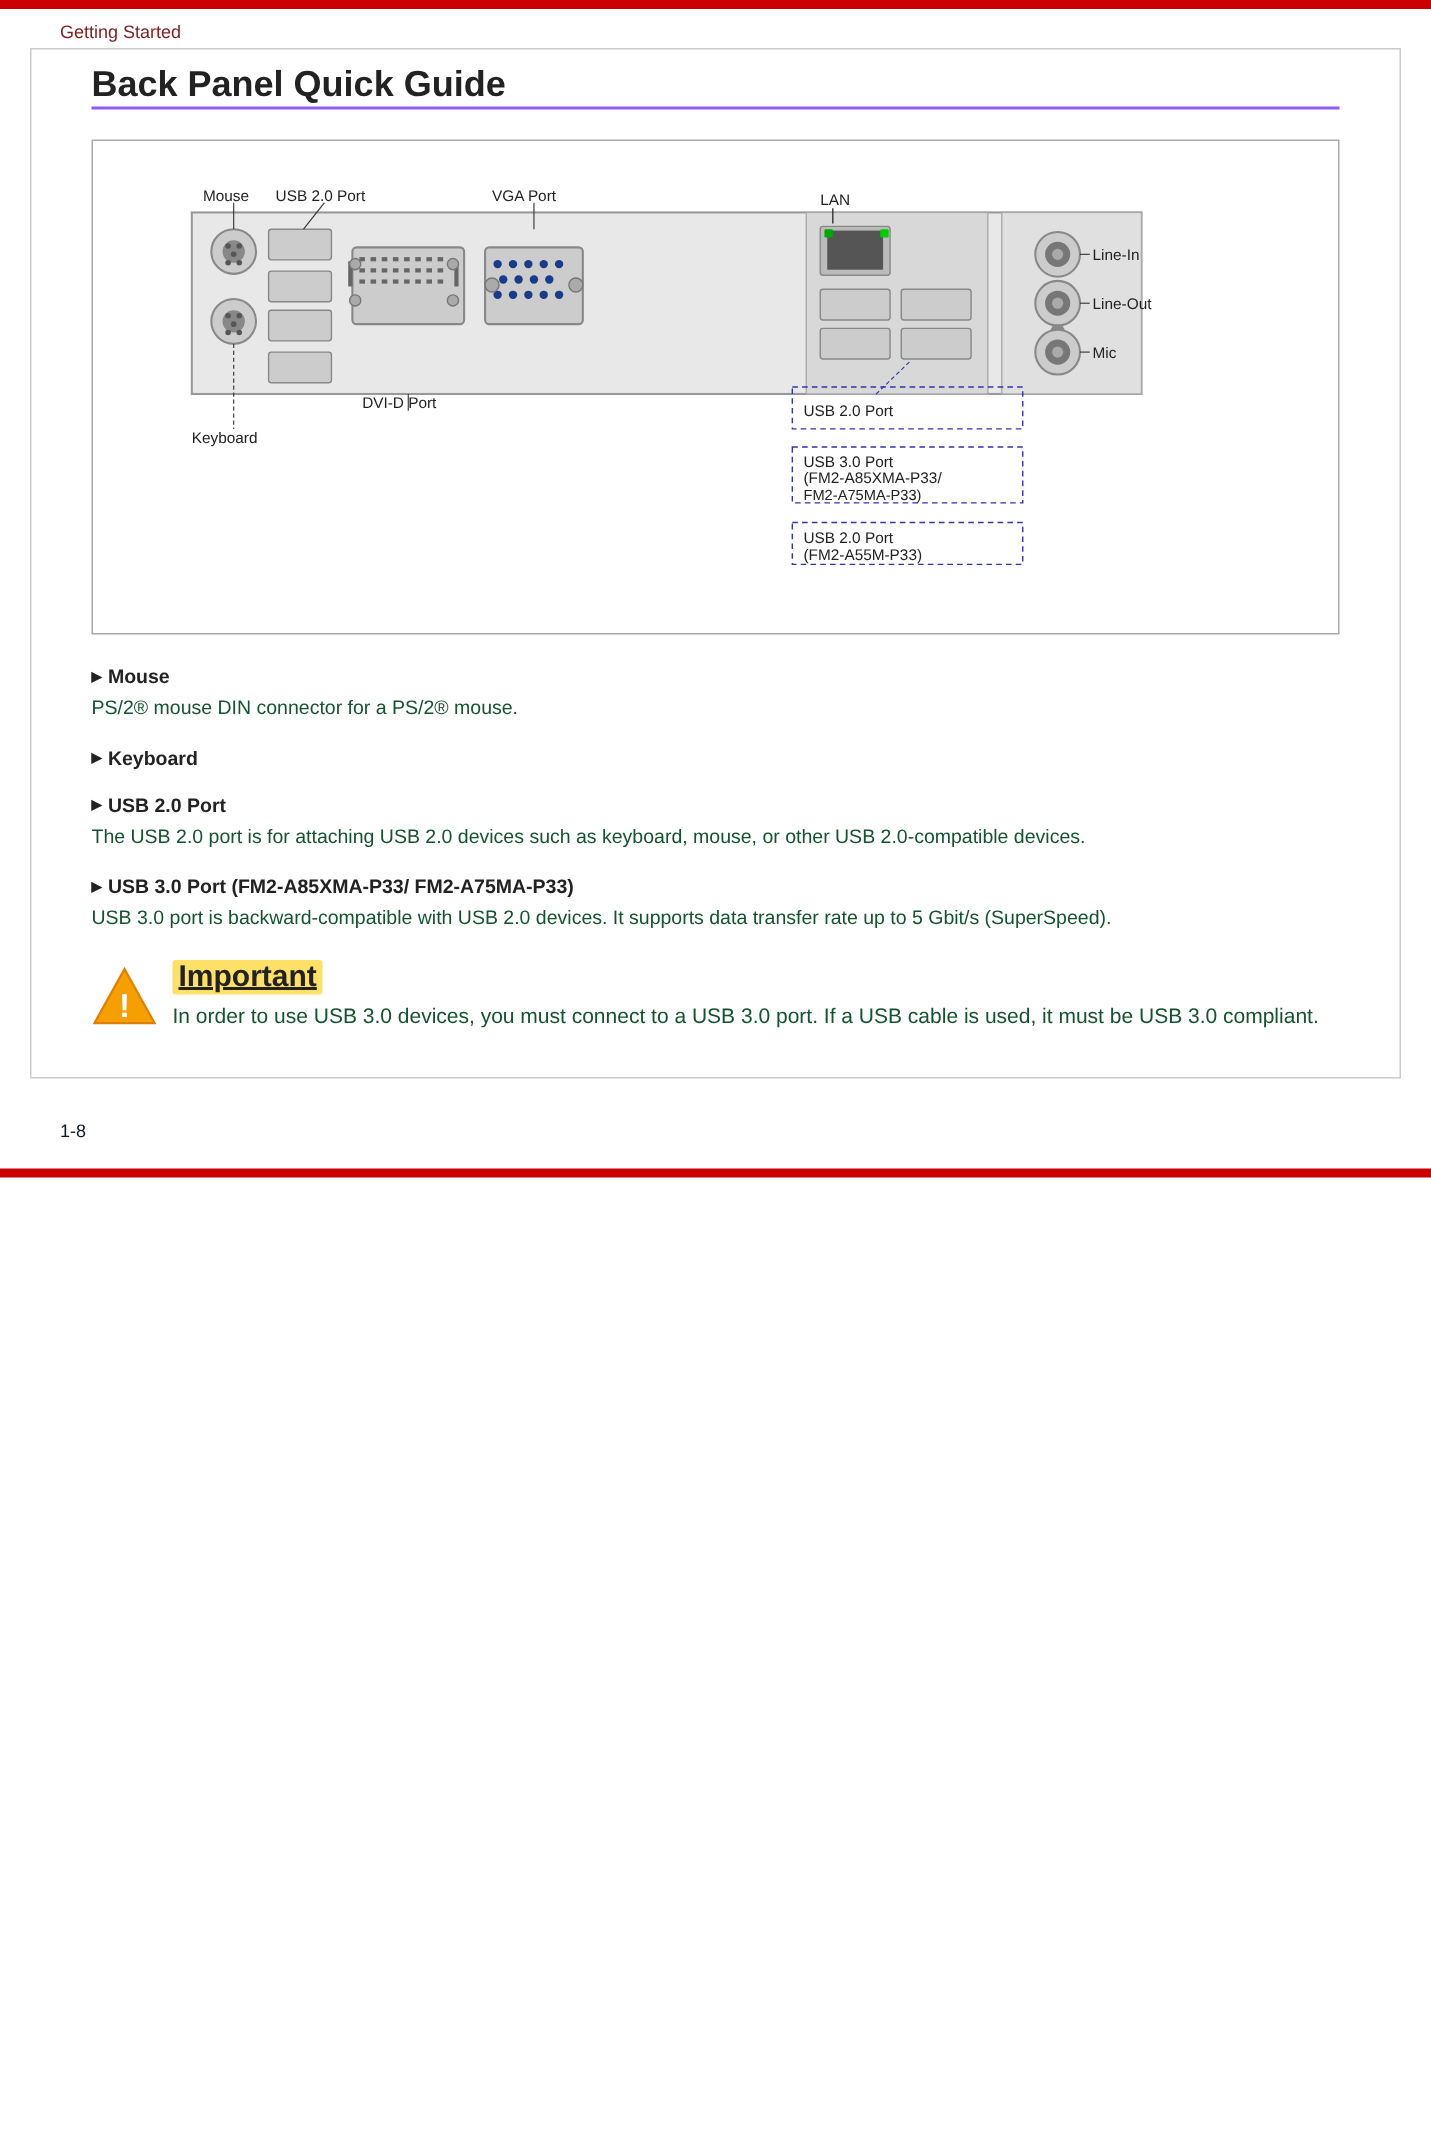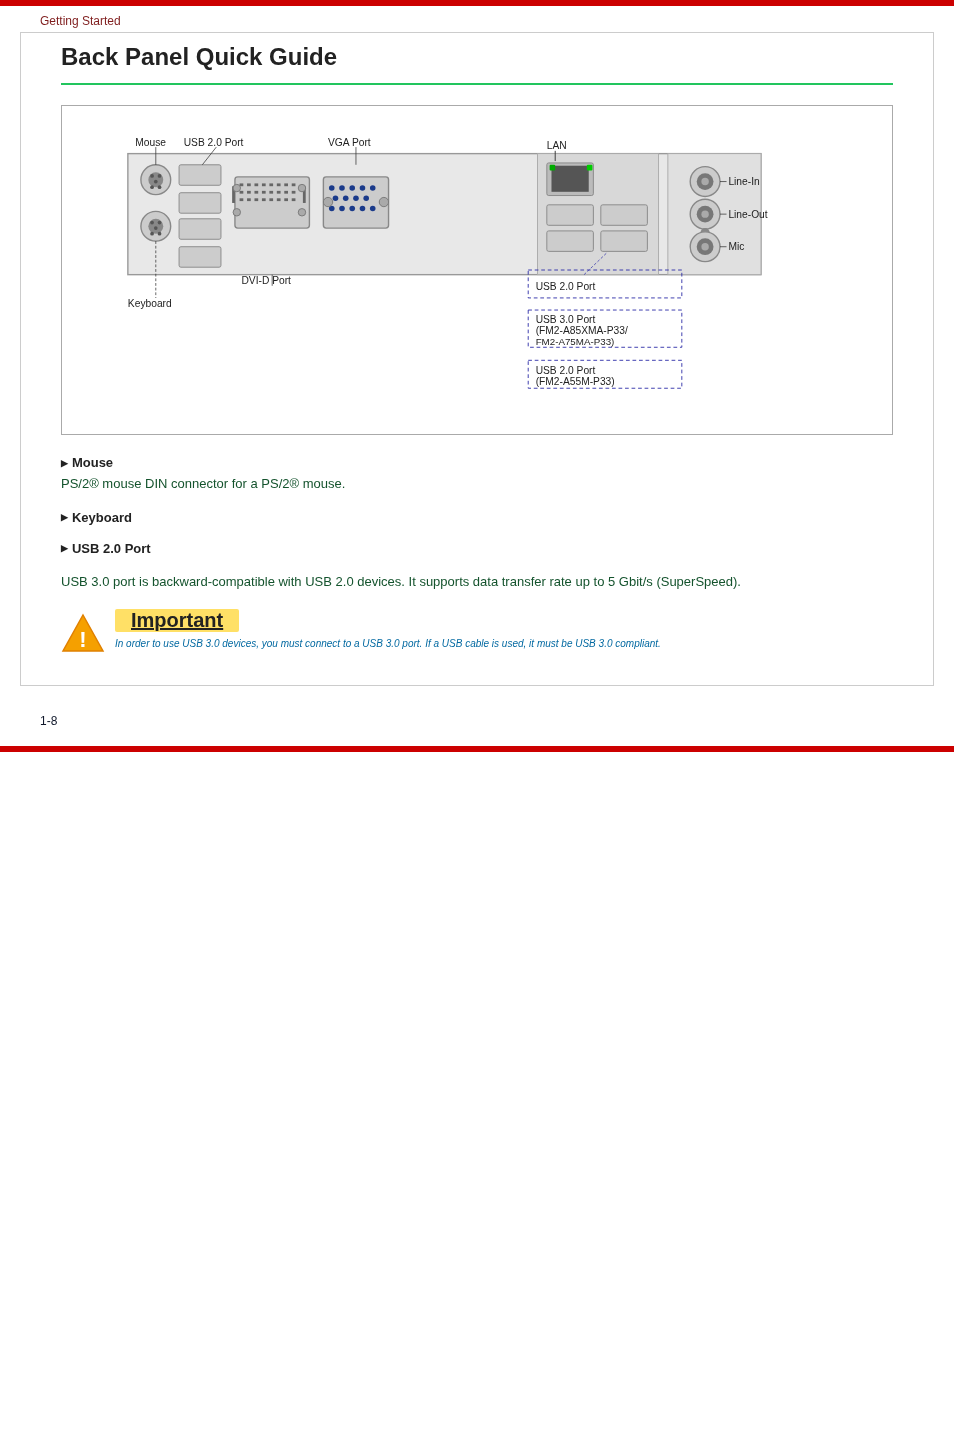--- a/index.html
+++ b/index.html
@@ -23,22 +23,22 @@
     }
     .main-content {
       padding: 10px 40px 30px 40px;
       border: 1px solid #ccc;
       margin: 0 20px 20px 20px;
     }
     .section-title {
       font-size: 24px;
       font-weight: bold;
       color: #222;
-      border-bottom: 2px solid #22c55e;
-      padding-bottom: 12px;
+      border-bottom: 2px solid #8b5cf6;
+      padding-bottom: 0;
       margin-bottom: 20px;
     }
     
     .diagram-container {
       border: 1px solid #aaa;
       margin-bottom: 20px;
       padding: 10px;
       position: relative;
       background: #fff;
       height: 330px;
@@ -74,31 +74,30 @@
       height: 44px;
       flex-shrink: 0;
       margin-top: 2px;
     }
     .important-label {
       font-size: 20px;
       font-weight: bold;
       font-family: 'Comic Sans MS', cursive, sans-serif;
       color: #222;
       background: #ffe066;
-      padding: 0 16px;
+      padding: 0 4px;
       border-radius: 2px;
       display: inline-block;
       margin-bottom: 4px;
       text-decoration: underline;
     }
     .important-text {
-      font-style: italic;
-      color: #0369a1;
+      color: #14532d;
       line-height: 1.5;
-      font-size: 10px;
+      font-size: 14px;
     }
     .page-number {
       padding: 8px 40px;
       font-size: 12px;
       color: #0f172a;
     }
     .bottom-bar {
       background: #c00;
       height: 6px;
       width: 100%;
@@ -287,23 +286,27 @@
   <div class="port-section">
     <div class="port-title">
       <span>Keyboard</span>
     </div>
   </div>
 
   <div class="port-section">
     <div class="port-title">
       <span>USB 2.0 Port</span>
     </div>
+    <p class="port-desc">The USB 2.0 port is for attaching USB 2.0 devices such as keyboard, mouse, or other USB 2.0-compatible devices.</p>
   </div>
 
   <div class="port-section">
+    <div class="port-title">
+      <span>USB 3.0 Port (FM2-A85XMA-P33/ FM2-A75MA-P33)</span>
+    </div>
     <p class="port-desc">USB 3.0 port is backward-compatible with USB 2.0 devices. It supports data transfer rate up to 5 Gbit/s (SuperSpeed).</p>
   </div>
 
   <div class="important-box">
     <svg class="warning-icon" viewBox="0 0 44 44" xmlns="http://www.w3.org/2000/svg">
       <polygon points="22,4 42,40 2,40" fill="#f5a000" stroke="#e08000" stroke-width="1.5"></polygon>
       <text x="22" y="36" text-anchor="middle" font-size="22" font-weight="bold" fill="white">!</text>
     </svg>
     <div>
       <div class="important-label">Important</div>

